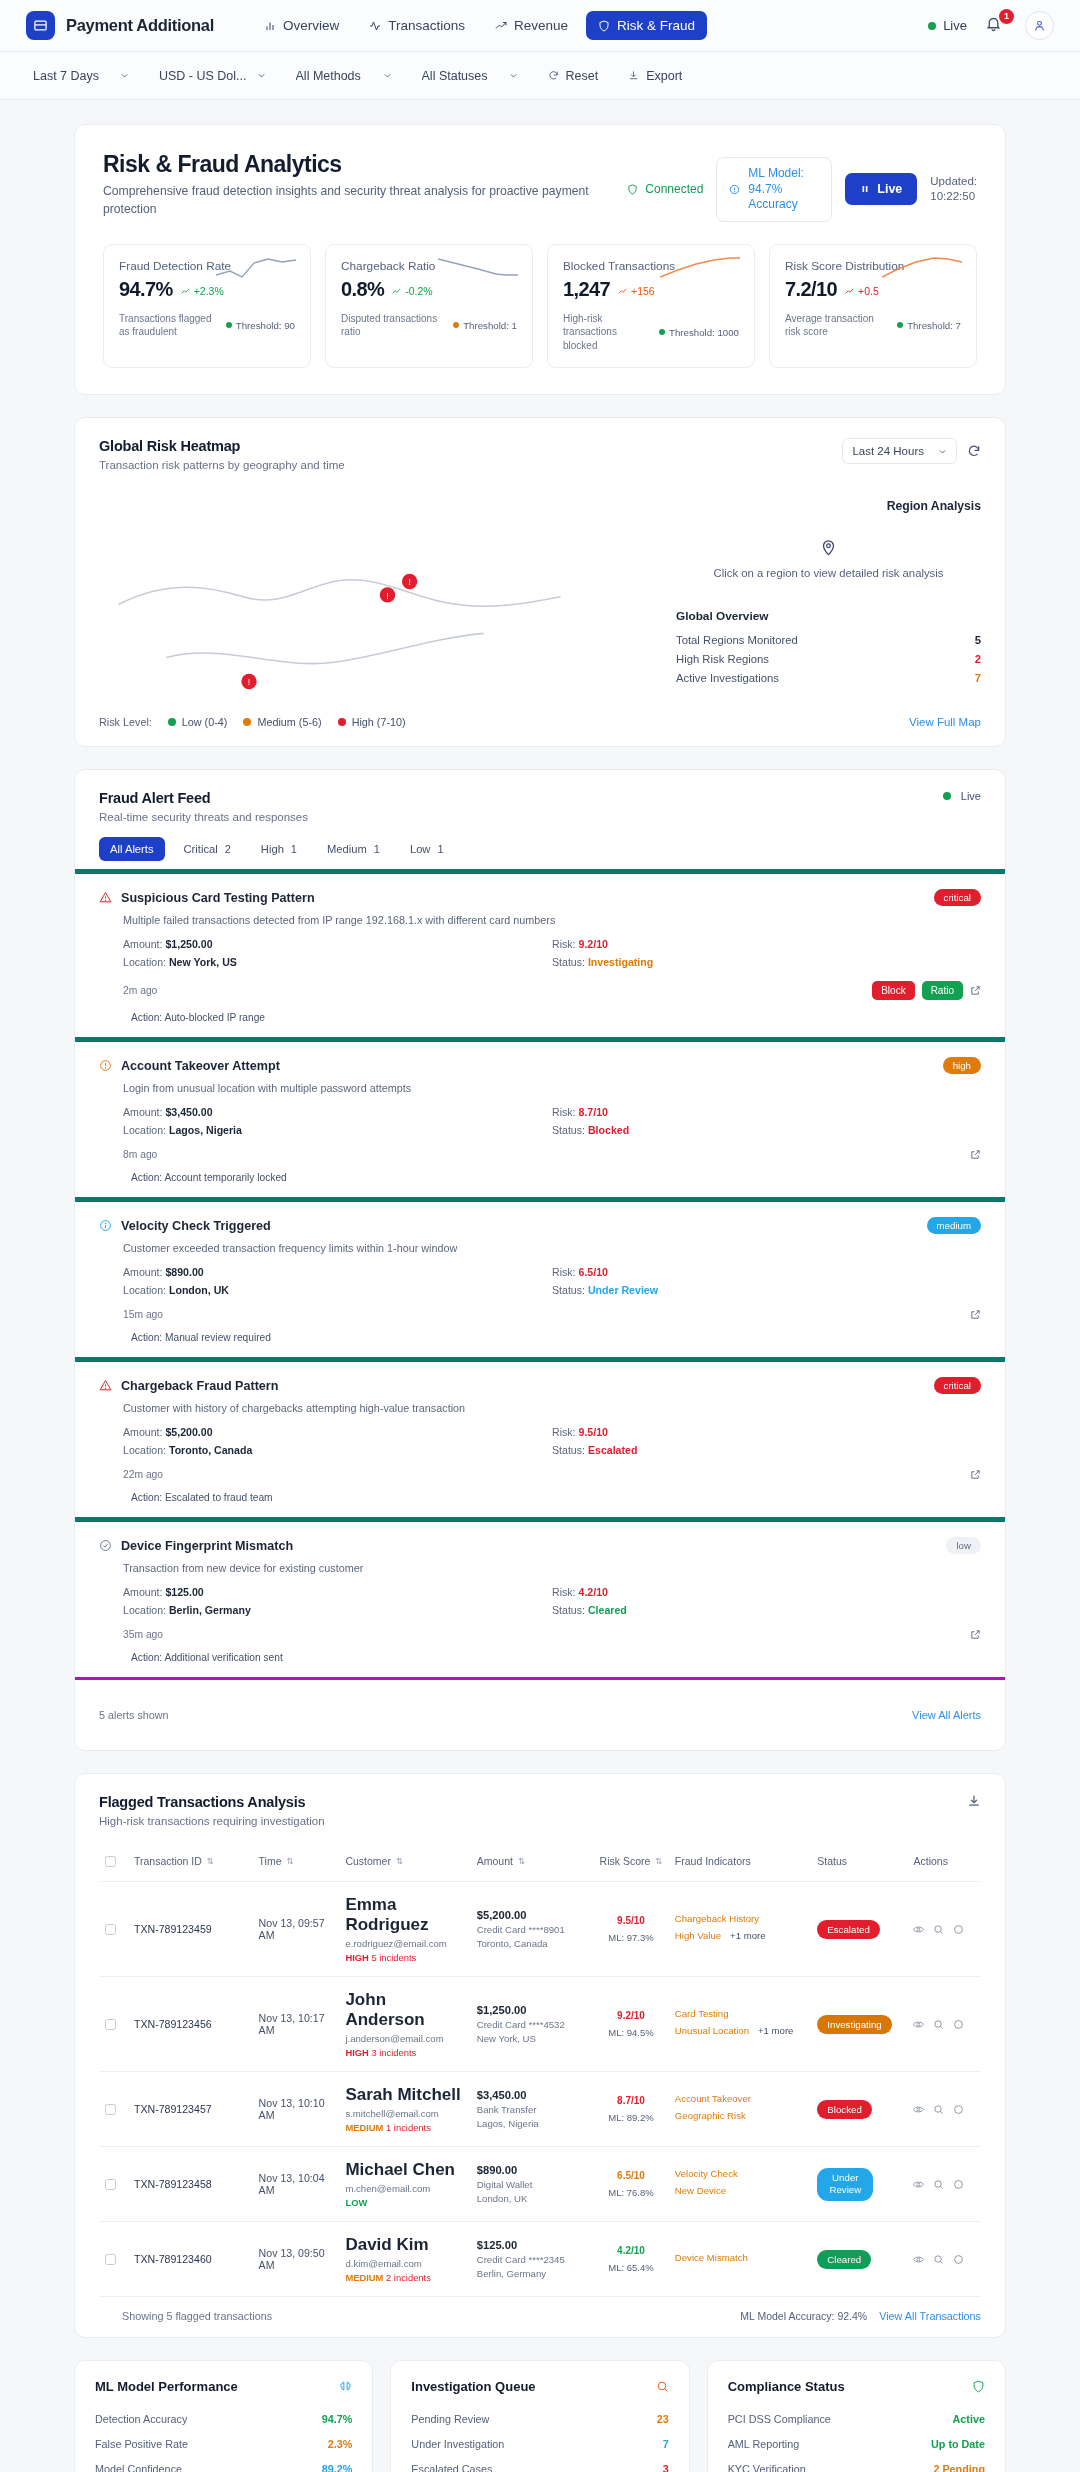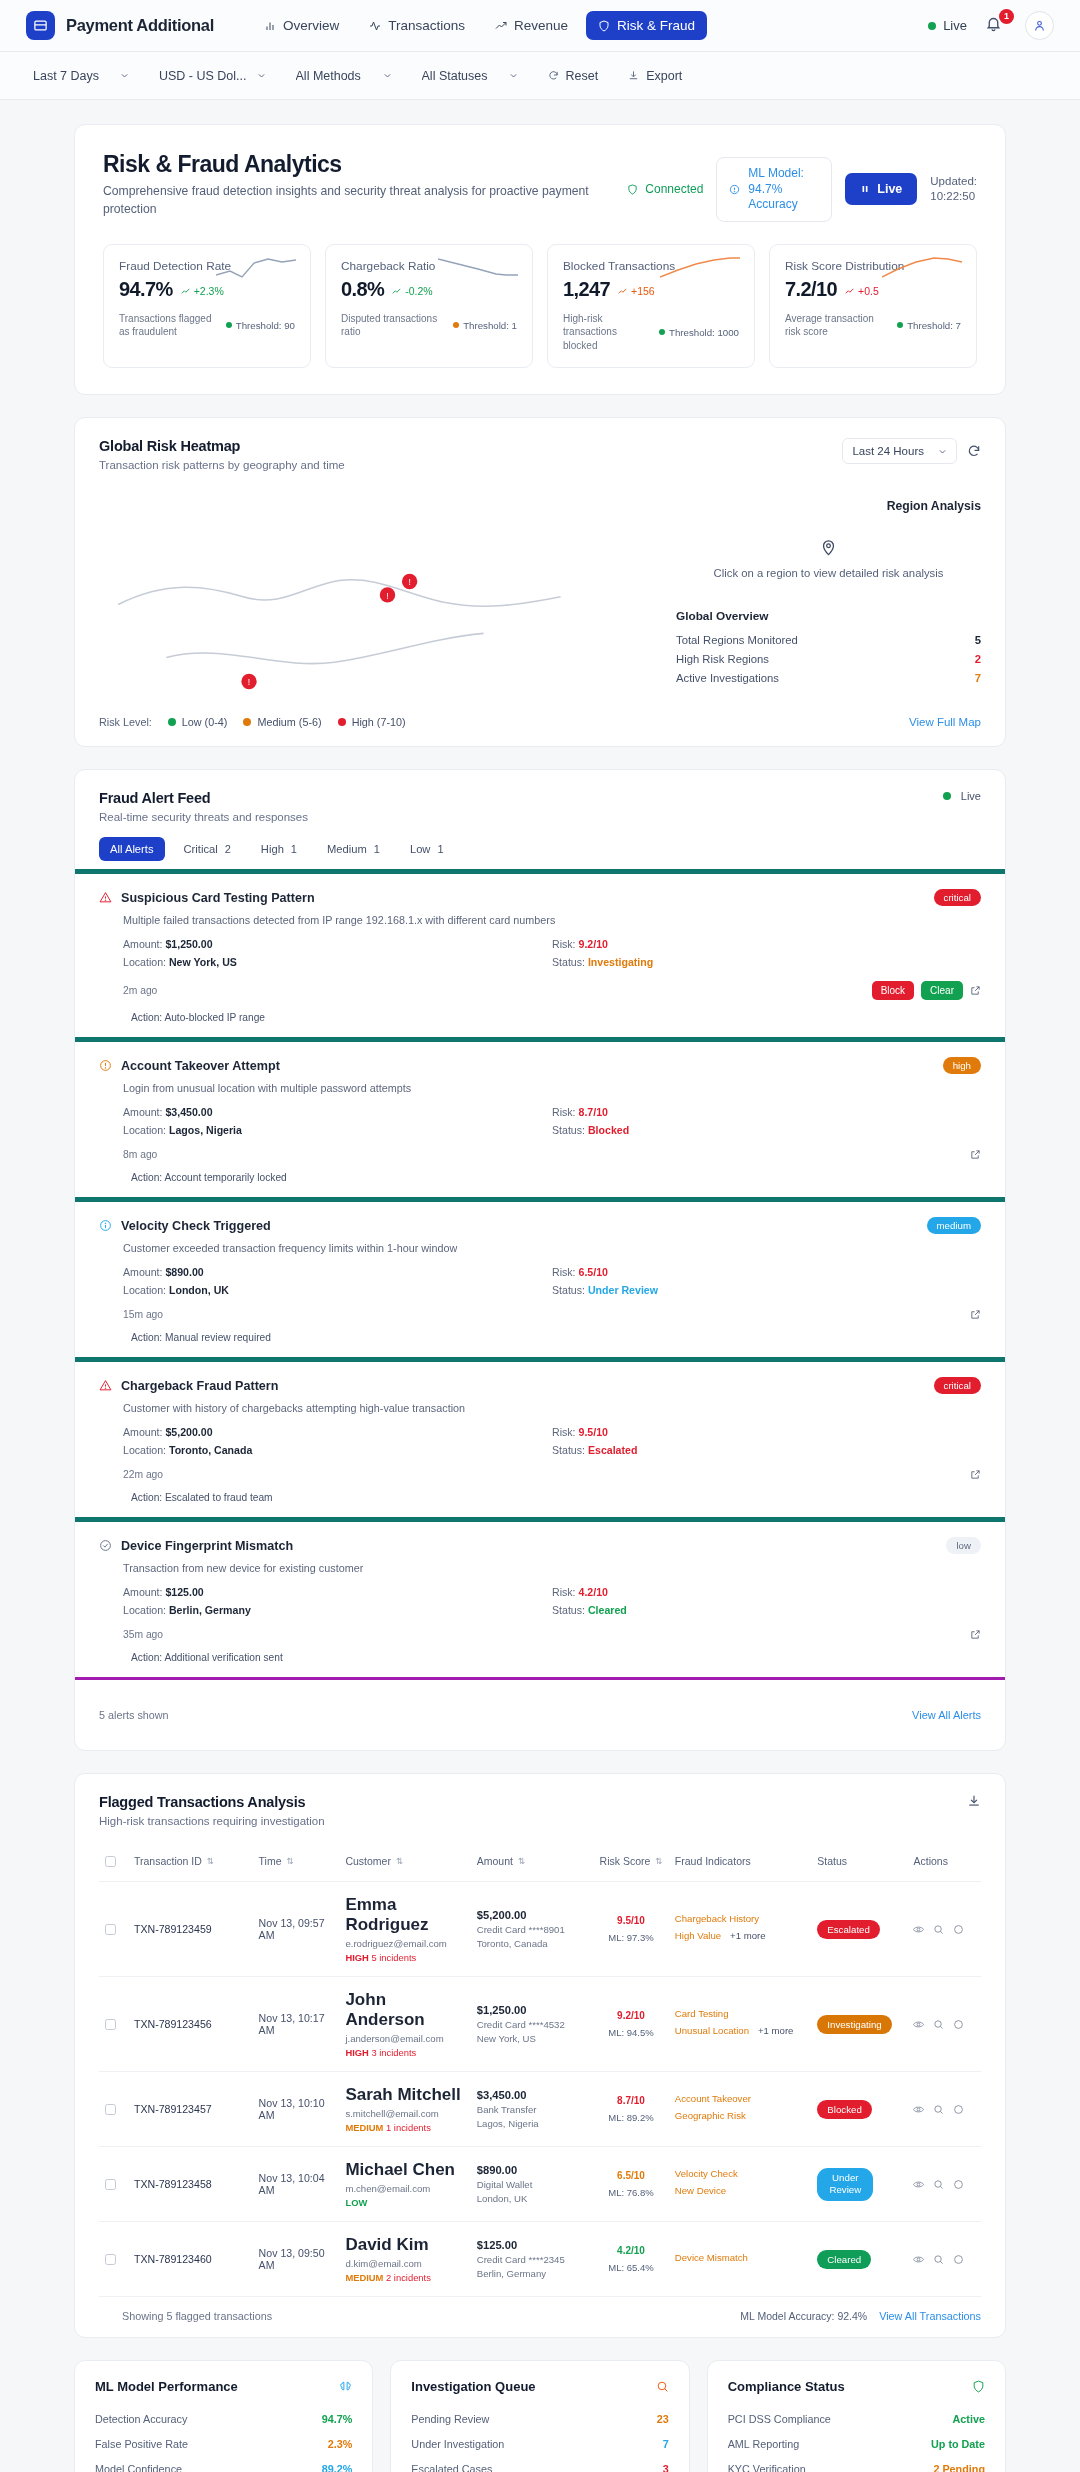--- a/index.html
+++ b/index.html
@@ -653,21 +653,21 @@
             </div>
             <div class="alert-col">
               <div class="alert-kv">Risk: <span class="risk">9.2/10</span></div>
               <div class="alert-kv">Status: <span class="st-investigating">Investigating</span></div>
             </div>
           </div>
           <div class="alert-foot">
             <span class="alert-time">2m ago</span>
             <span class="alert-actions">
               <span class="btn-block">Block</span>
-              <span class="btn-clear">Clear</span>
+              <span class="btn-clear">Ratio</span>
               <span>
                 <svg width="11" height="11" viewBox="0 0 24 24" fill="none" stroke="#5c667d" stroke-width="2">
                   <path d="M14 4 h6 v6"></path>
                   <path d="M20 4 L11 13"></path>
                   <path d="M18 14 v6 H4 V6 h6"></path>
                 </svg>
               </span>
             </span>
           </div>
           <div class="alert-action-line">Action: Auto-blocked IP range</div>

